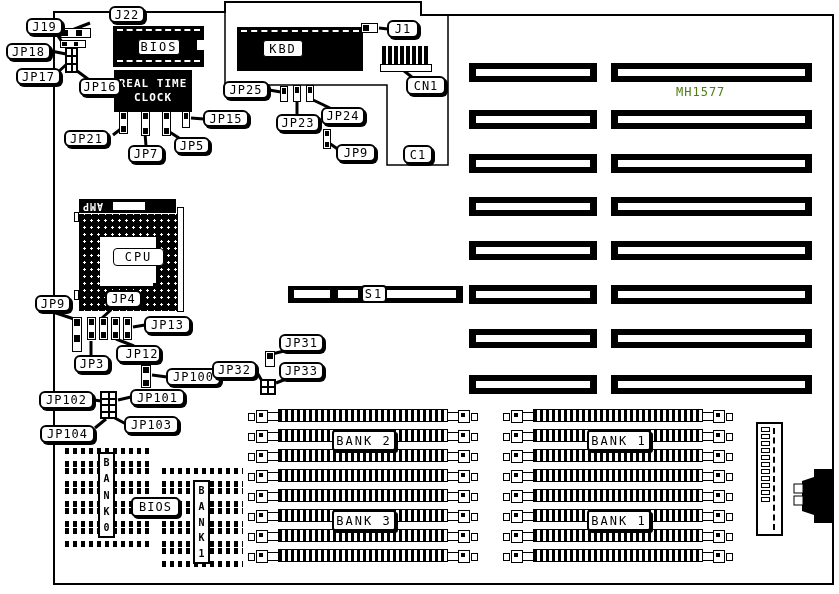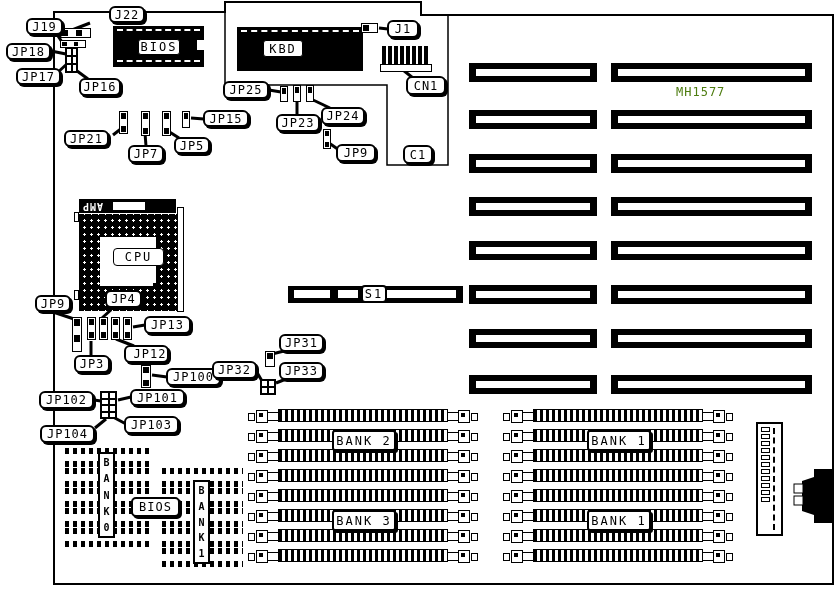--- a/index.html
+++ b/index.html
@@ -102,20 +102,24 @@
     <div class="dashline" style="bottom:5px;"></div>
     <div class="white-box" style="right:0;top:14px;width:7px;height:10px;"></div>
   </div>
   <div class="chiplabel" style="left:138px;top:39px;width:42px;height:16px;">BIOS</div>
 
   <div class="blackchip" style="left:237px;top:27px;width:126px;height:44px;">
     <div class="dashline" style="top:3px;"></div>
   </div>
   <div class="chiplabel" style="left:263px;top:40px;width:40px;height:17px;">KBD</div>
 
+  <div class="rtc" style="left:114px;top:70px;width:78px;height:42px;">
+    <span>REAL TIME</span>
+    <span>CLOCK</span>
+  </div>
 
   <div class="white-box bordered" style="left:380px;top:64px;width:52px;height:8px;z-index:14;"></div>
 
   <div class="blackchip" style="left:79px;top:199px;width:97px;height:14px;"></div>
   <div class="amptext" style="left:82px;top:201px;">AMP</div>
   <div class="white-box" style="left:113px;top:202px;width:32px;height:8px;"></div>
   <div class="cpu-body" style="left:79px;top:214px;width:99px;height:97px;"></div>
   <div class="white-box" style="left:100px;top:237px;width:56px;height:49px;"></div>
   <div style="position:absolute;left:153px;top:283px;width:4px;height:4px;background:#000;z-index:13;"></div>
   <div class="chiplabel" style="left:113px;top:248px;width:51px;height:18px;border-radius:4px;">CPU</div>
@@ -181,21 +185,21 @@
     <div class="callout" style="left: 321px; top: 107px; width: 44px; height: 18px;">JP24</div>
     <div class="callout" style="left: 336px; top: 144px; width: 40px; height: 18px;">JP9</div>
     <div class="callout" style="left: 203px; top: 110px; width: 46px; height: 17px;">JP15</div>
     <div class="callout" style="left: 64px; top: 130px; width: 45px; height: 17px;">JP21</div>
     <div class="callout" style="left: 128px; top: 145px; width: 36px; height: 18px;">JP7</div>
     <div class="callout" style="left: 174px; top: 137px; width: 36px; height: 17px;">JP5</div>
     <div class="callout" style="left: 35px; top: 295px; width: 36px; height: 17px;">JP9</div>
     <div class="callout" style="left: 105px; top: 290px; width: 37px; height: 18px;">JP4</div>
     <div class="callout" style="left: 144px; top: 316px; width: 47px; height: 18px;">JP13</div>
     <div class="callout" style="left: 74px; top: 355px; width: 36px; height: 18px;">JP3</div>
-    <div class="callout" style="left: 124px; top: 345px; width: 45px; height: 18px; padding-left: 7px;">JP12</div>
+    <div class="callout" style="left: 116px; top: 345px; width: 45px; height: 18px; padding-left: 7px;">JP12</div>
     <div class="callout" style="left: 166px; top: 368px; width: 55px; height: 18px;">JP100</div>
     <div class="callout" style="left: 130px; top: 389px; width: 55px; height: 17px;">JP101</div>
     <div class="callout" style="left: 39px; top: 391px; width: 55px; height: 18px;">JP102</div>
     <div class="callout" style="left: 124px; top: 416px; width: 55px; height: 18px;">JP103</div>
     <div class="callout" style="left: 40px; top: 425px; width: 55px; height: 18px;">JP104</div>
     <div class="callout" style="left: 279px; top: 334px; width: 45px; height: 18px;">JP31</div>
     <div class="callout" style="left: 212px; top: 361px; width: 45px; height: 18px;">JP32</div>
     <div class="callout" style="left: 279px; top: 362px; width: 45px; height: 18px;">JP33</div>
     <div class="jumper" style="left: 60px; top: 28px; width: 31px; height: 10px; flex-direction: row;">
       <i style="background: rgb(0, 0, 0);"></i>

